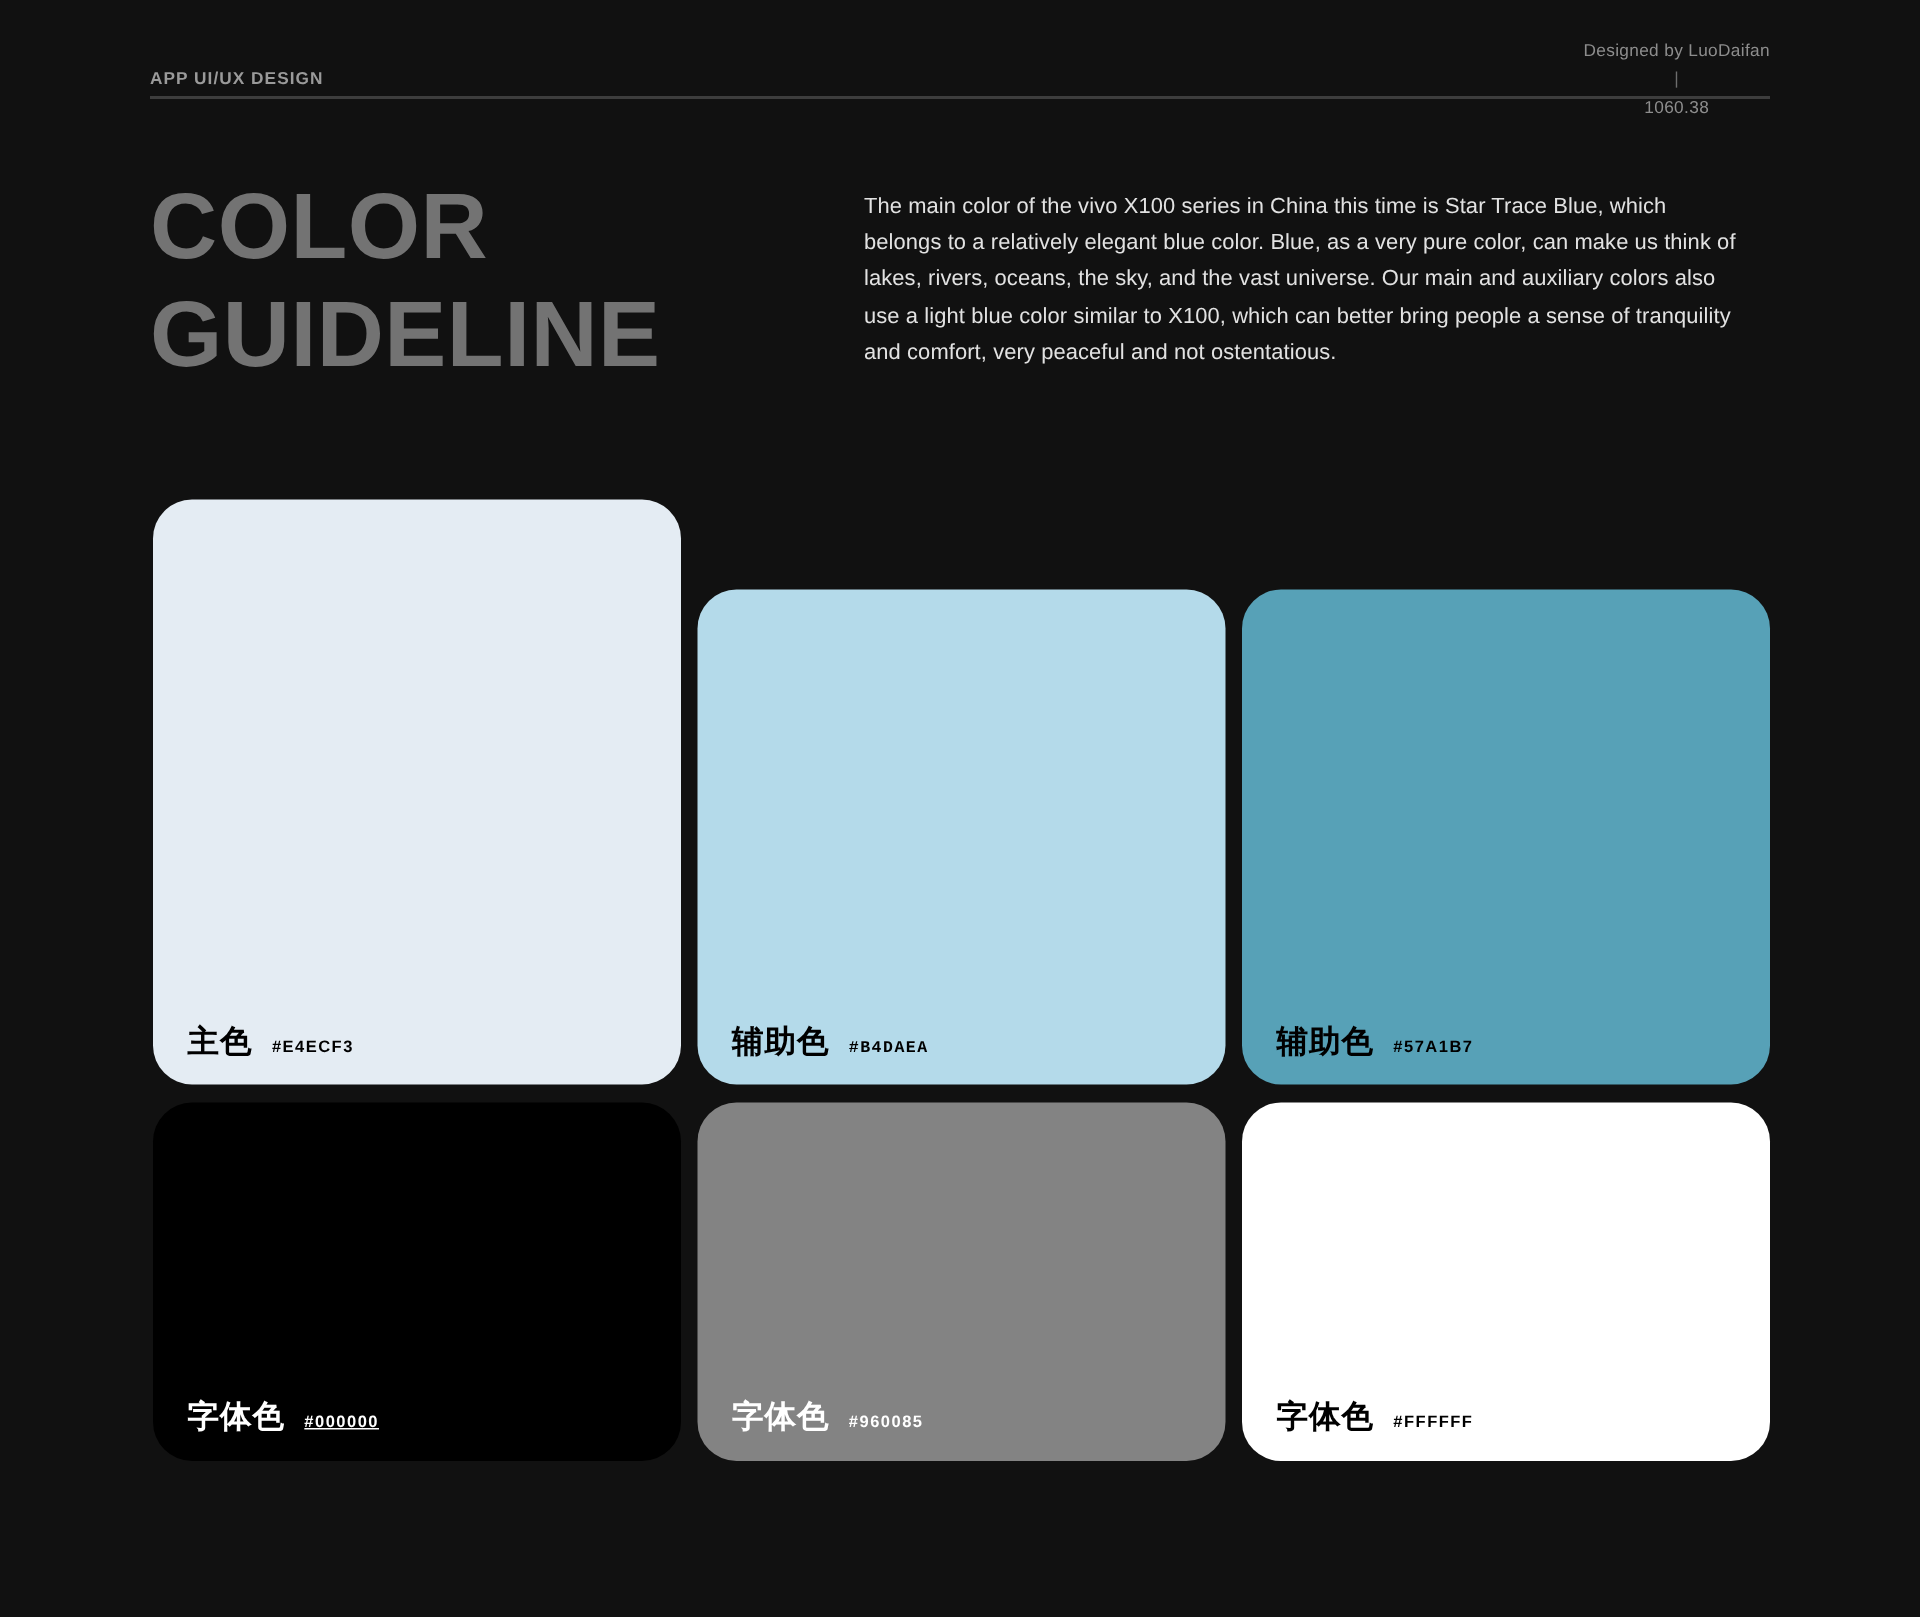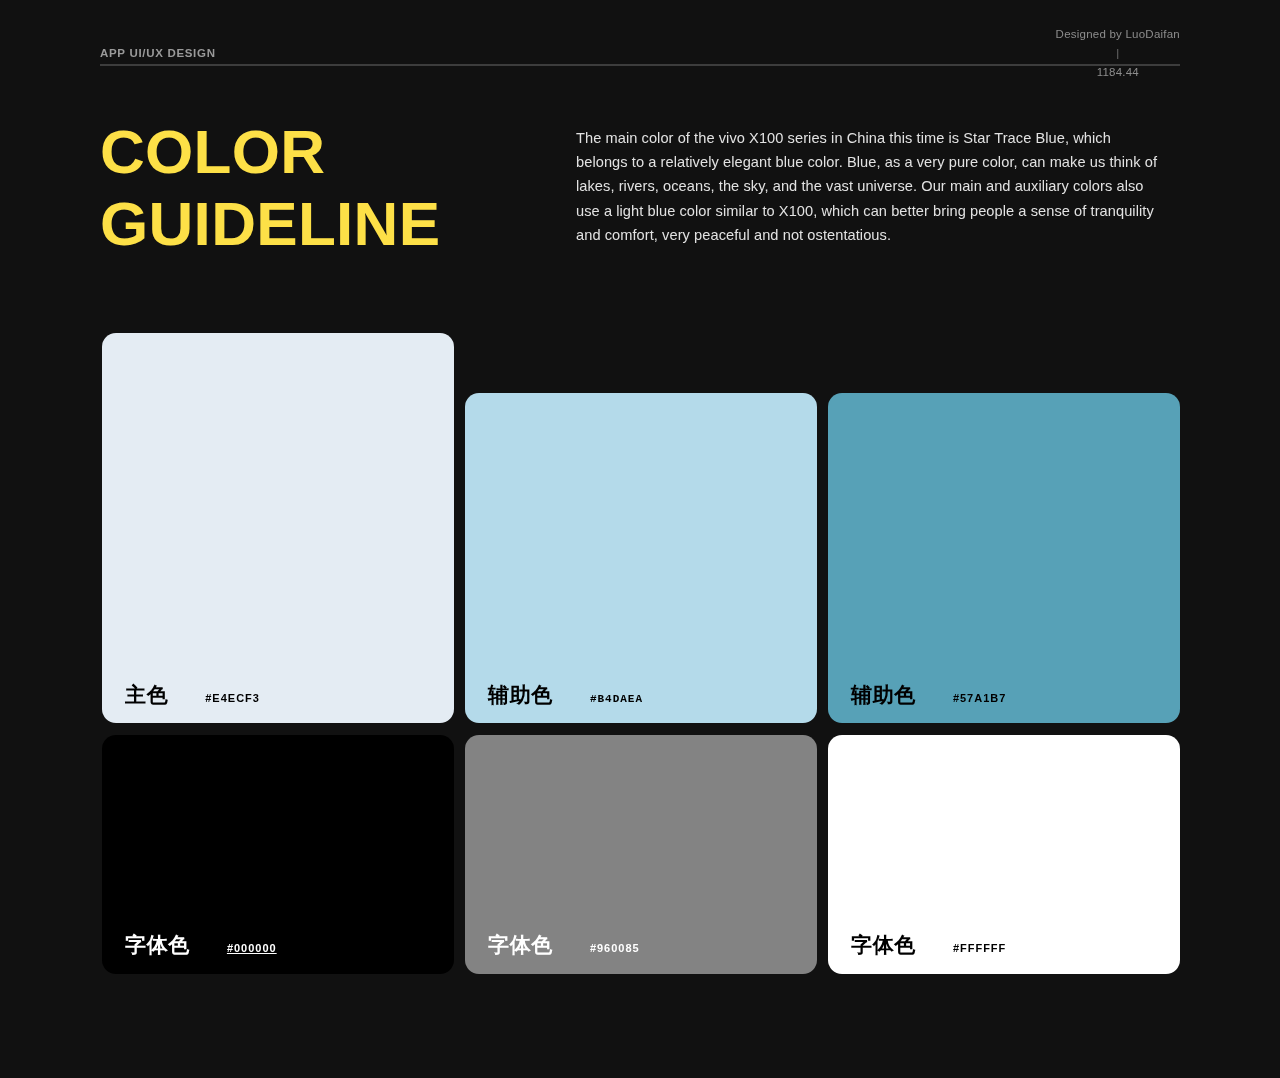--- a/index.html
+++ b/index.html
@@ -42,32 +42,32 @@
   .paragraph {
     position:absolute; left:576px; top:126px; width:590px;
     font-size:14.6px; line-height:24.2px; font-weight:400;
     color:#e2e2e2; letter-spacing:0.005em;
   }
 
   
   .grid { position:absolute; left:0; top:0; width:1280px; height:1078px; }
 
   .swatch {
-    position:absolute; border-radius:14px; overflow:hidden;
+    position:absolute; border-radius:26px; overflow:hidden;
   }
   .swatch-label {
     position:absolute; left:23px; bottom:18px;
     display:flex; align-items:baseline; gap:13px;
     white-space:nowrap;
   }
   .swatch-name {
     font-size:21px; font-weight:700; letter-spacing:0.03em; line-height:1;
   }
   .swatch-hex {
-    font-size:11px; font-weight:700; letter-spacing:0.09em; line-height:1;margin-left:24px;
+    font-size:11px; font-weight:700; letter-spacing:0.09em; line-height:1;
   }
 
   
   .sw-1 { left:102px; top:333px;  width:352px; height:390px; }
   .sw-2 { left:465px; top:393px;  width:352px; height:330px; }
   .sw-3 { left:828px; top:393px;  width:352px; height:330px; }
   
   .sw-4 { left:102px; top:735px;  width:352px; height:239px; }
   .sw-5 { left:465px; top:735px;  width:352px; height:239px; }
   .sw-6 { left:828px; top:735px;  width:352px; height:239px; }
@@ -79,26 +79,26 @@
 </head>
 <body>
 
 <div class="page" style="background: rgb(17, 17, 17);">
 
   <div class="header">
     <div class="header-left">APP UI/UX DESIGN</div>
     <div class="header-right">
       <span>Designed by LuoDaifan</span>
       <span class="header-sep">|</span>
-      <span>1184.44</span>
+      <span>1060.38</span>
     </div>
   </div>
   <div class="divider" style="background: rgb(61, 61, 61);"></div>
 
-  <h1 class="title" style="color: #fde047;">
+  <h1 class="title" style="color: #737373;">
     <span>COLOR</span>
     <span>GUIDELINE</span>
   </h1>
 
   <p class="paragraph" style="color: rgb(226, 226, 226);">The main color of the vivo X100 series in China this time is Star Trace Blue, which belongs to a relatively elegant blue color. Blue, as a very pure color, can make us think of lakes, rivers, oceans, the sky, and the vast universe. Our main and auxiliary colors also use a light blue color similar to X100, which can better bring people a sense of tranquility and comfort, very peaceful and not ostentatious.</p>
 
   <div class="grid">
 
     <div class="swatch sw-1" style="background: rgb(228, 236, 243);">
       <div class="swatch-label">

